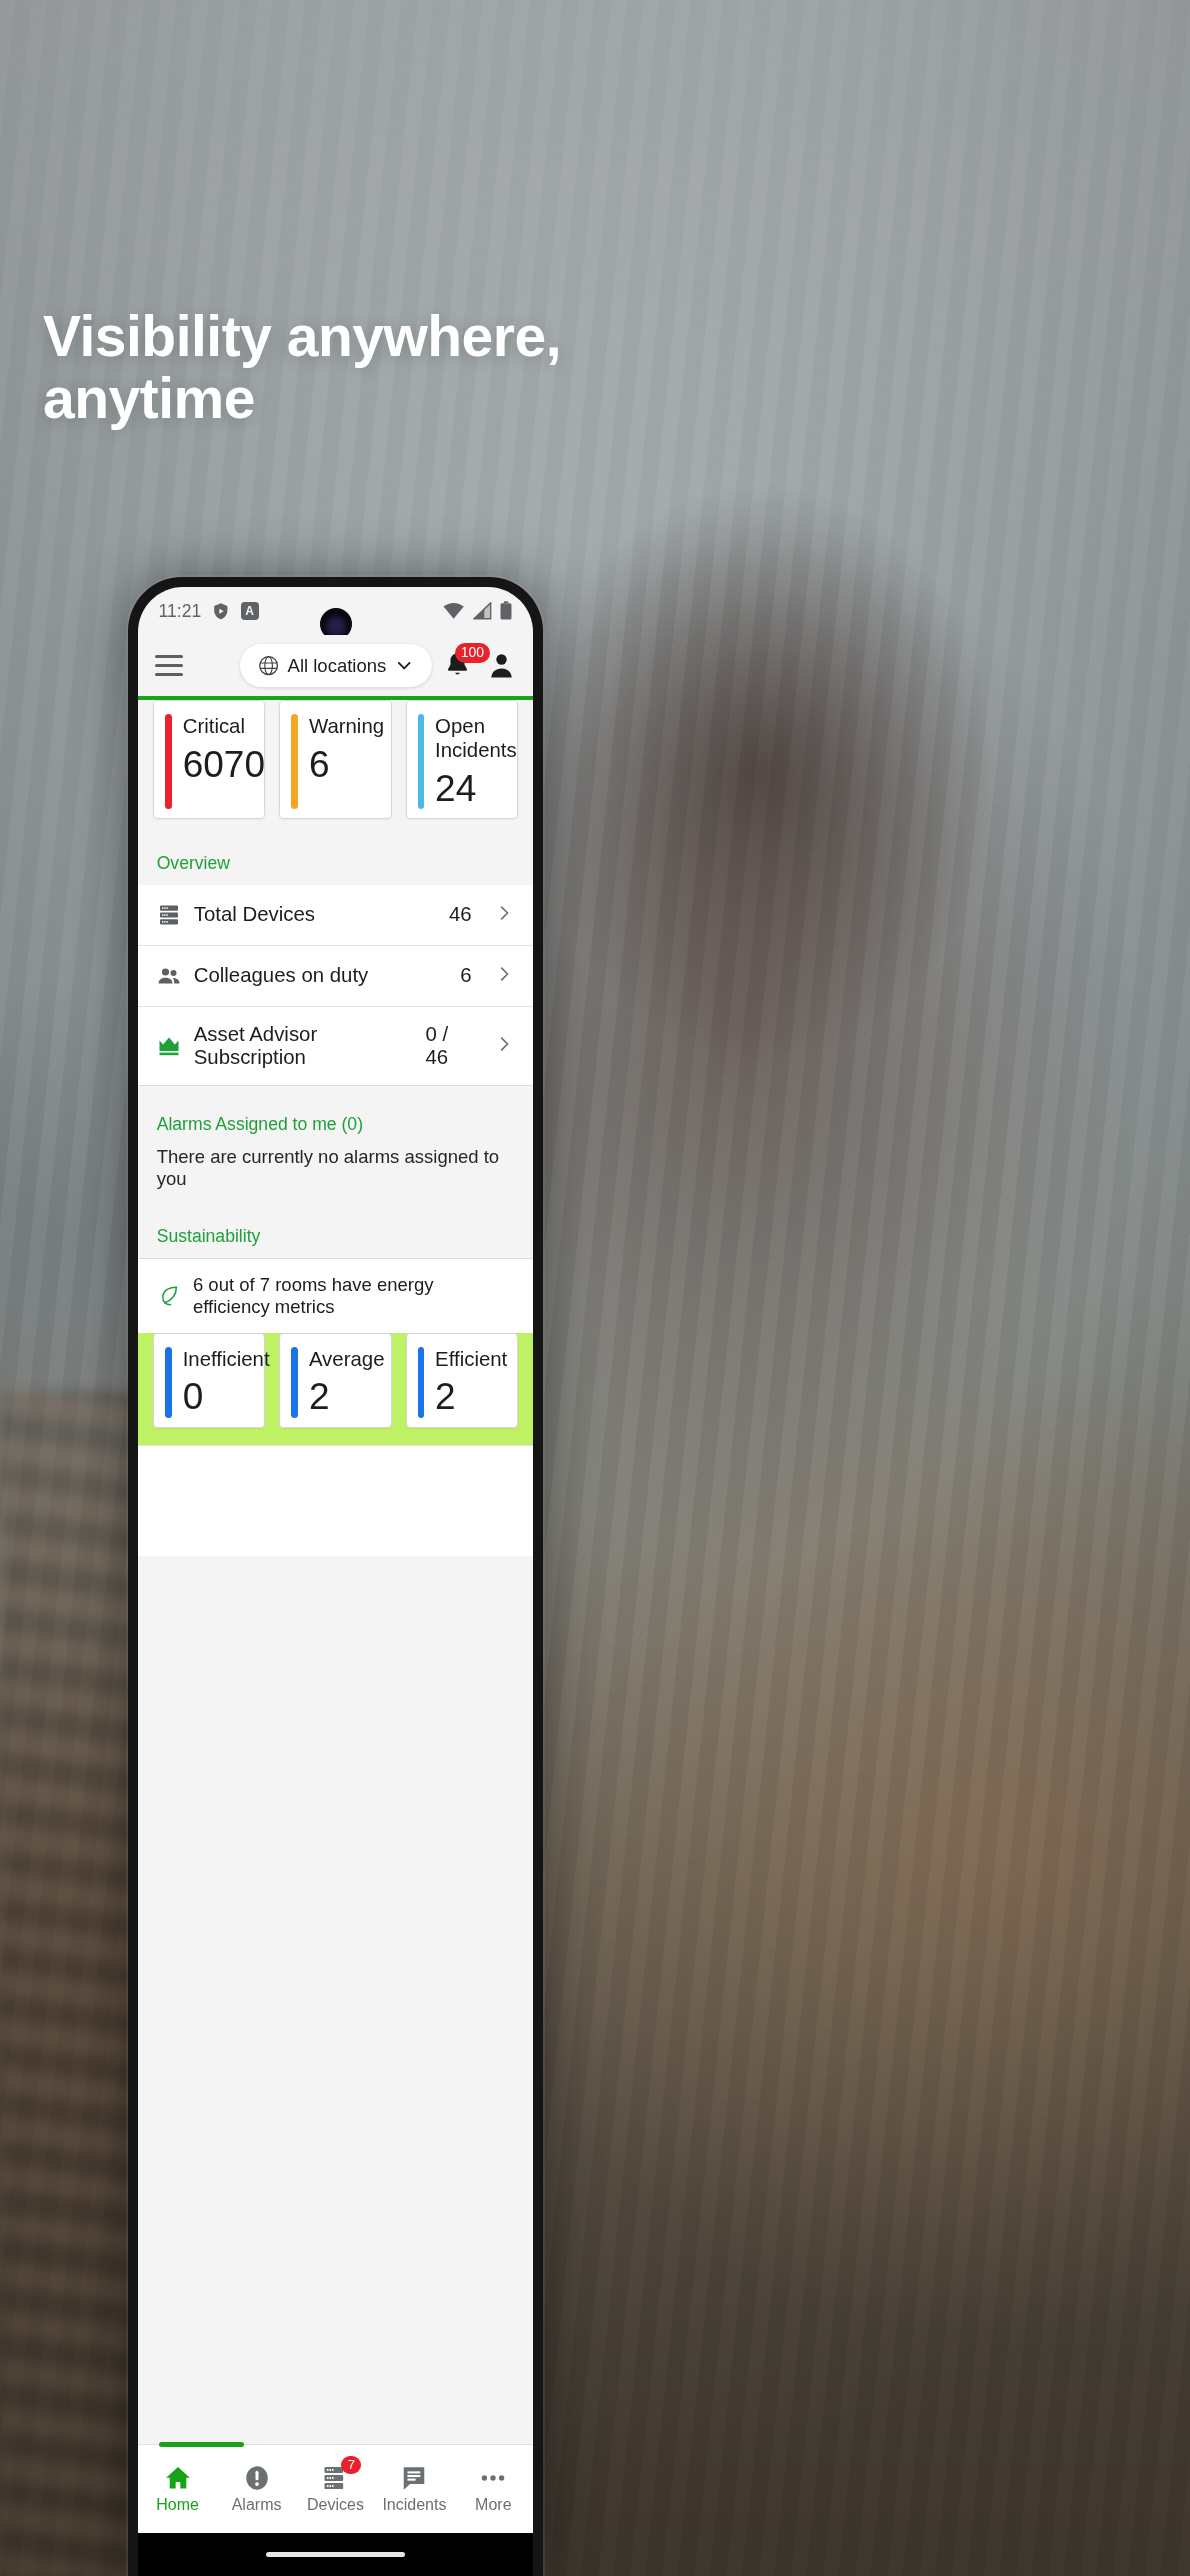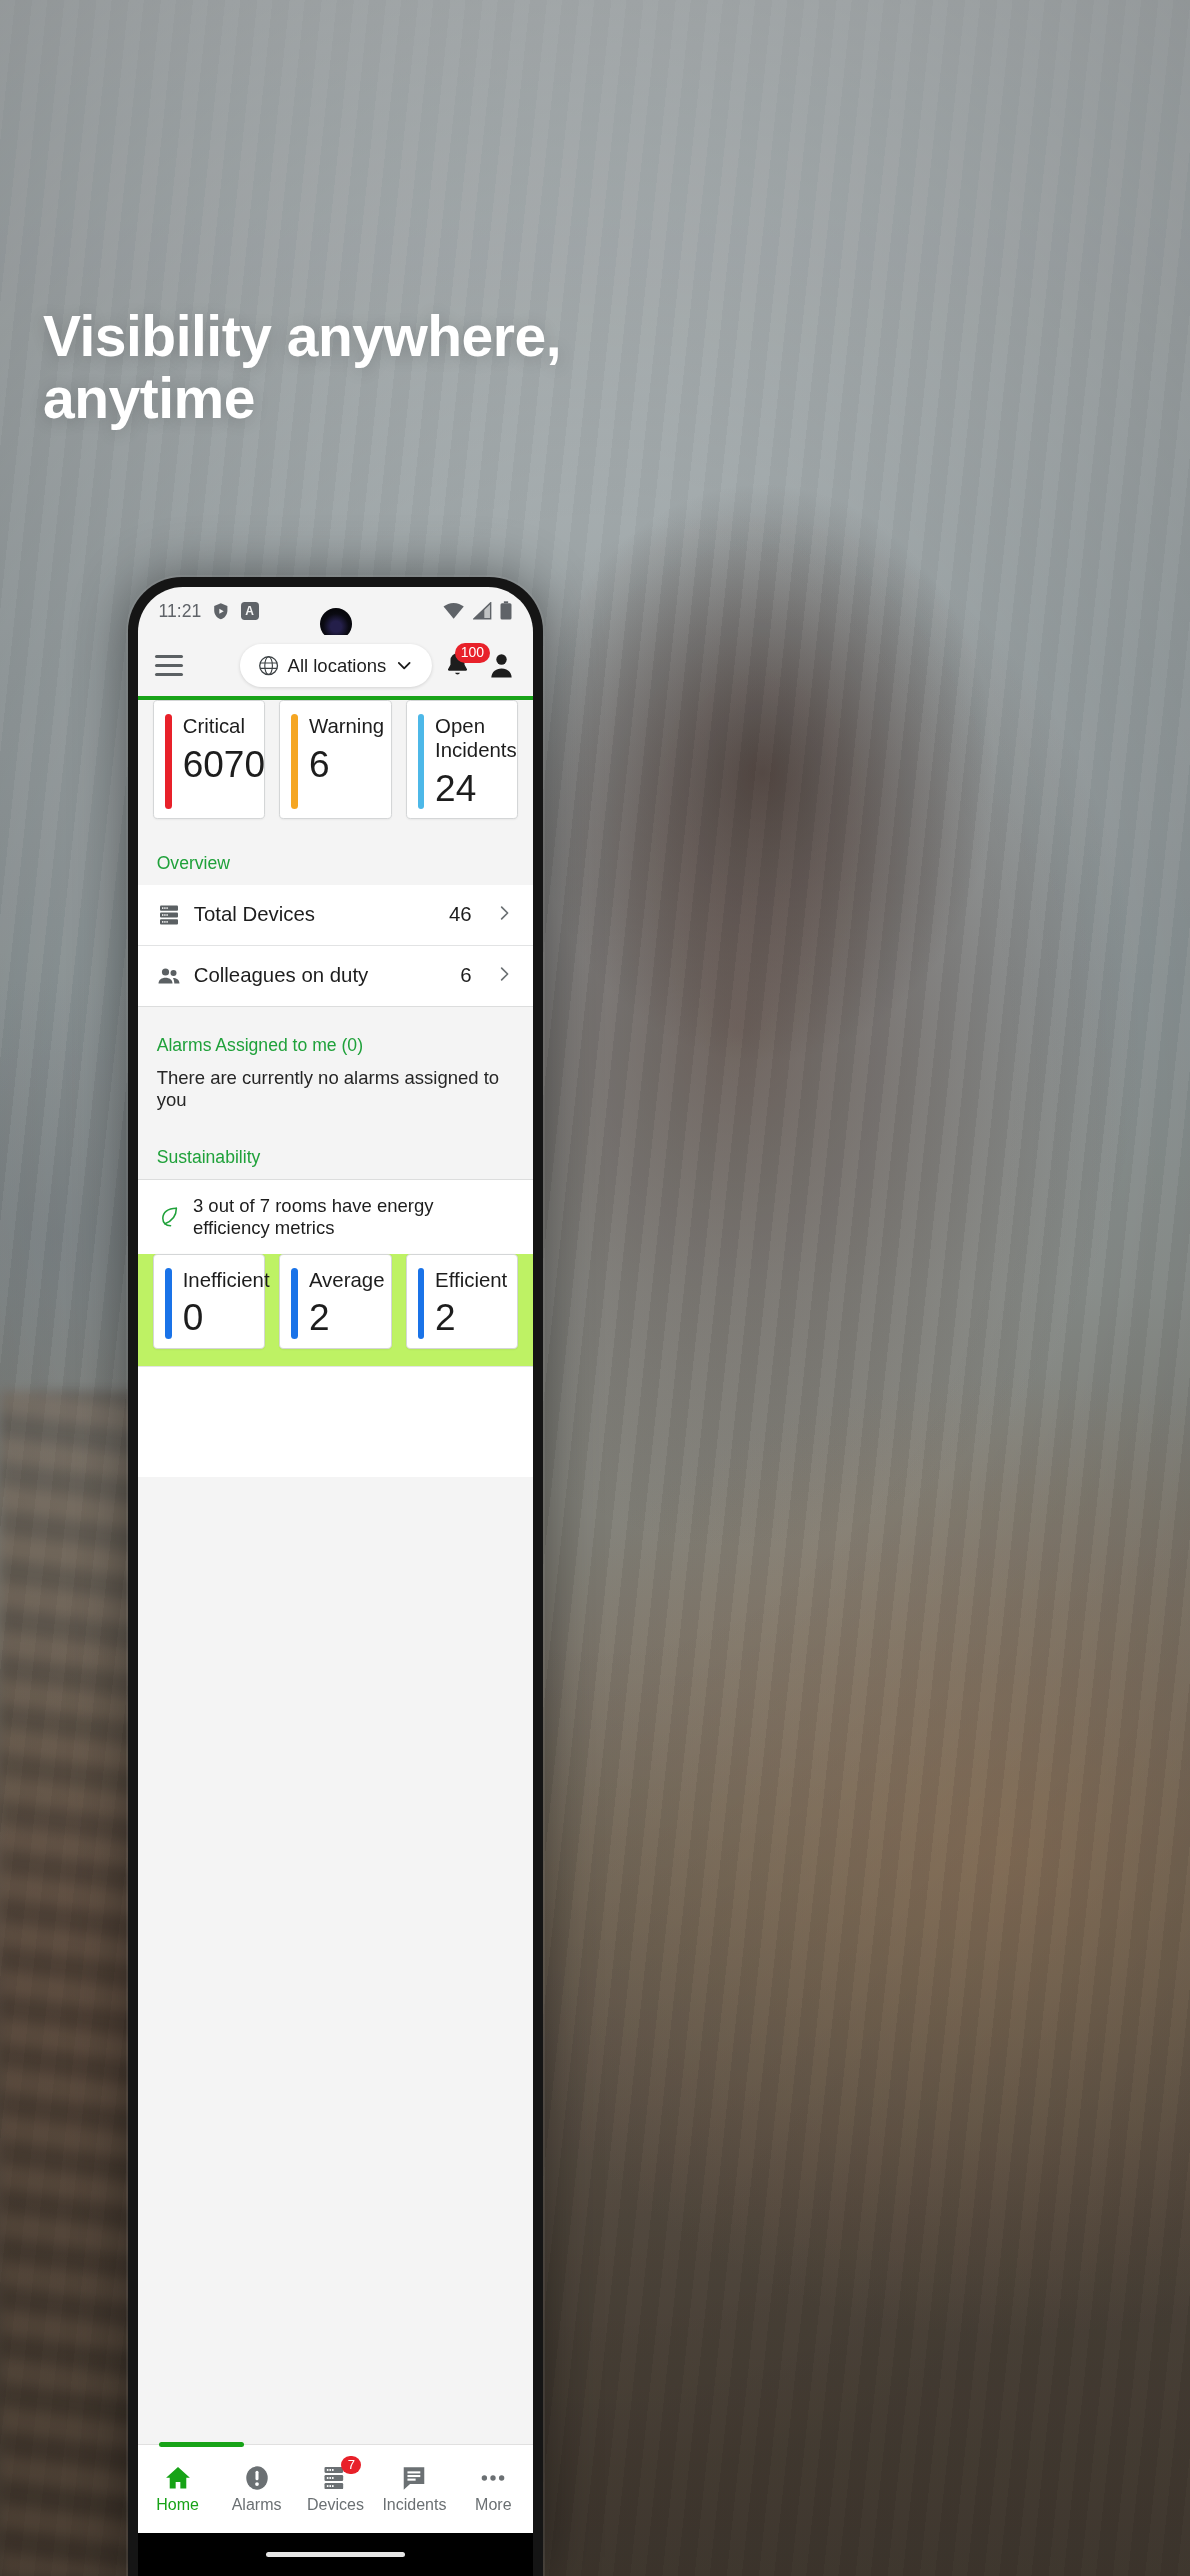--- a/index.html
+++ b/index.html
@@ -310,34 +310,45 @@
               <circle cx="16.5" cy="9" r="3" fill="#5b6063"></circle>
               <path d="M1.5 19.5c0-3.7 3.2-5.8 7-5.8s7 2.1 7 5.8h-14z" fill="#5b6063"></path>
               <path d="M16 13.9c3.2 0 6.5 1.6 6.5 5.6h-5.2c0-2.3-.6-4-1.3-5.6z" fill="#5b6063"></path>
             </svg>
             <div class="ov-label">Colleagues on duty</div>
             <div class="ov-value">6</div>
             <div class="chev"><svg width="20.4" height="24" viewBox="0 0 24 24">
                 <path d="M9 5l7 7-7 7" fill="none" stroke="#6b7073" stroke-width="2" stroke-linecap="round" stroke-linejoin="round"></path>
               </svg></div>
           </div>
+          <div class="ov-row">
+            <svg class="ov-icon" viewBox="0 0 24 24">
+              <path d="M2.5 6.5l3.6 4 5.9-7 5.9 7 3.6-4v10.6H2.5V6.5z" fill="#1fa13a"></path>
+              <rect x="2.5" y="18.6" width="19" height="2.6" fill="#1fa13a"></rect>
+            </svg>
+            <div class="ov-label">Asset Advisor Subscription</div>
+            <div class="ov-value">0 / 46</div>
+            <div class="chev"><svg width="20.4" height="24" viewBox="0 0 24 24">
+                <path d="M9 5l7 7-7 7" fill="none" stroke="#6b7073" stroke-width="2" stroke-linecap="round" stroke-linejoin="round"></path>
+              </svg></div>
+          </div>
         </div>
 
       <div class="divider-block"></div>
 
       <div class="section-label">Alarms Assigned to me (0)</div>
       <div id="assigned-text">There are currently no alarms assigned to you</div>
 
       <div class="section-label">Sustainability</div>
       <div id="sustain-row">
         <svg width="28" height="28" viewBox="0 0 24 24">
           <path d="M20 3c-9 0-14 4.2-14 10.4 0 2.3.8 4.2 2.1 5.5C9.6 20.4 11.6 21 14 21" fill="none" stroke="#1fa13a" stroke-width="1.6" stroke-linecap="round"></path>
           <path d="M20 3c0 8.6-4.6 13.2-11.9 16" fill="none" stroke="#1fa13a" stroke-width="1.6" stroke-linecap="round"></path>
         </svg>
-        <span>3 out of 7 rooms have energy efficiency metrics</span>
+        <span>6 out of 7 rooms have energy efficiency metrics</span>
       </div>
       <div id="sustain-cards">
         <div class="card-row" id="sustain-card-row">
             <div class="stat-card">
               <div class="bar" style="background: rgb(26, 115, 232);"></div>
               <div class="stat-body">
                 <div class="stat-title">Inefficient</div>
                 <div class="stat-value">0</div>
               </div>
             </div>

